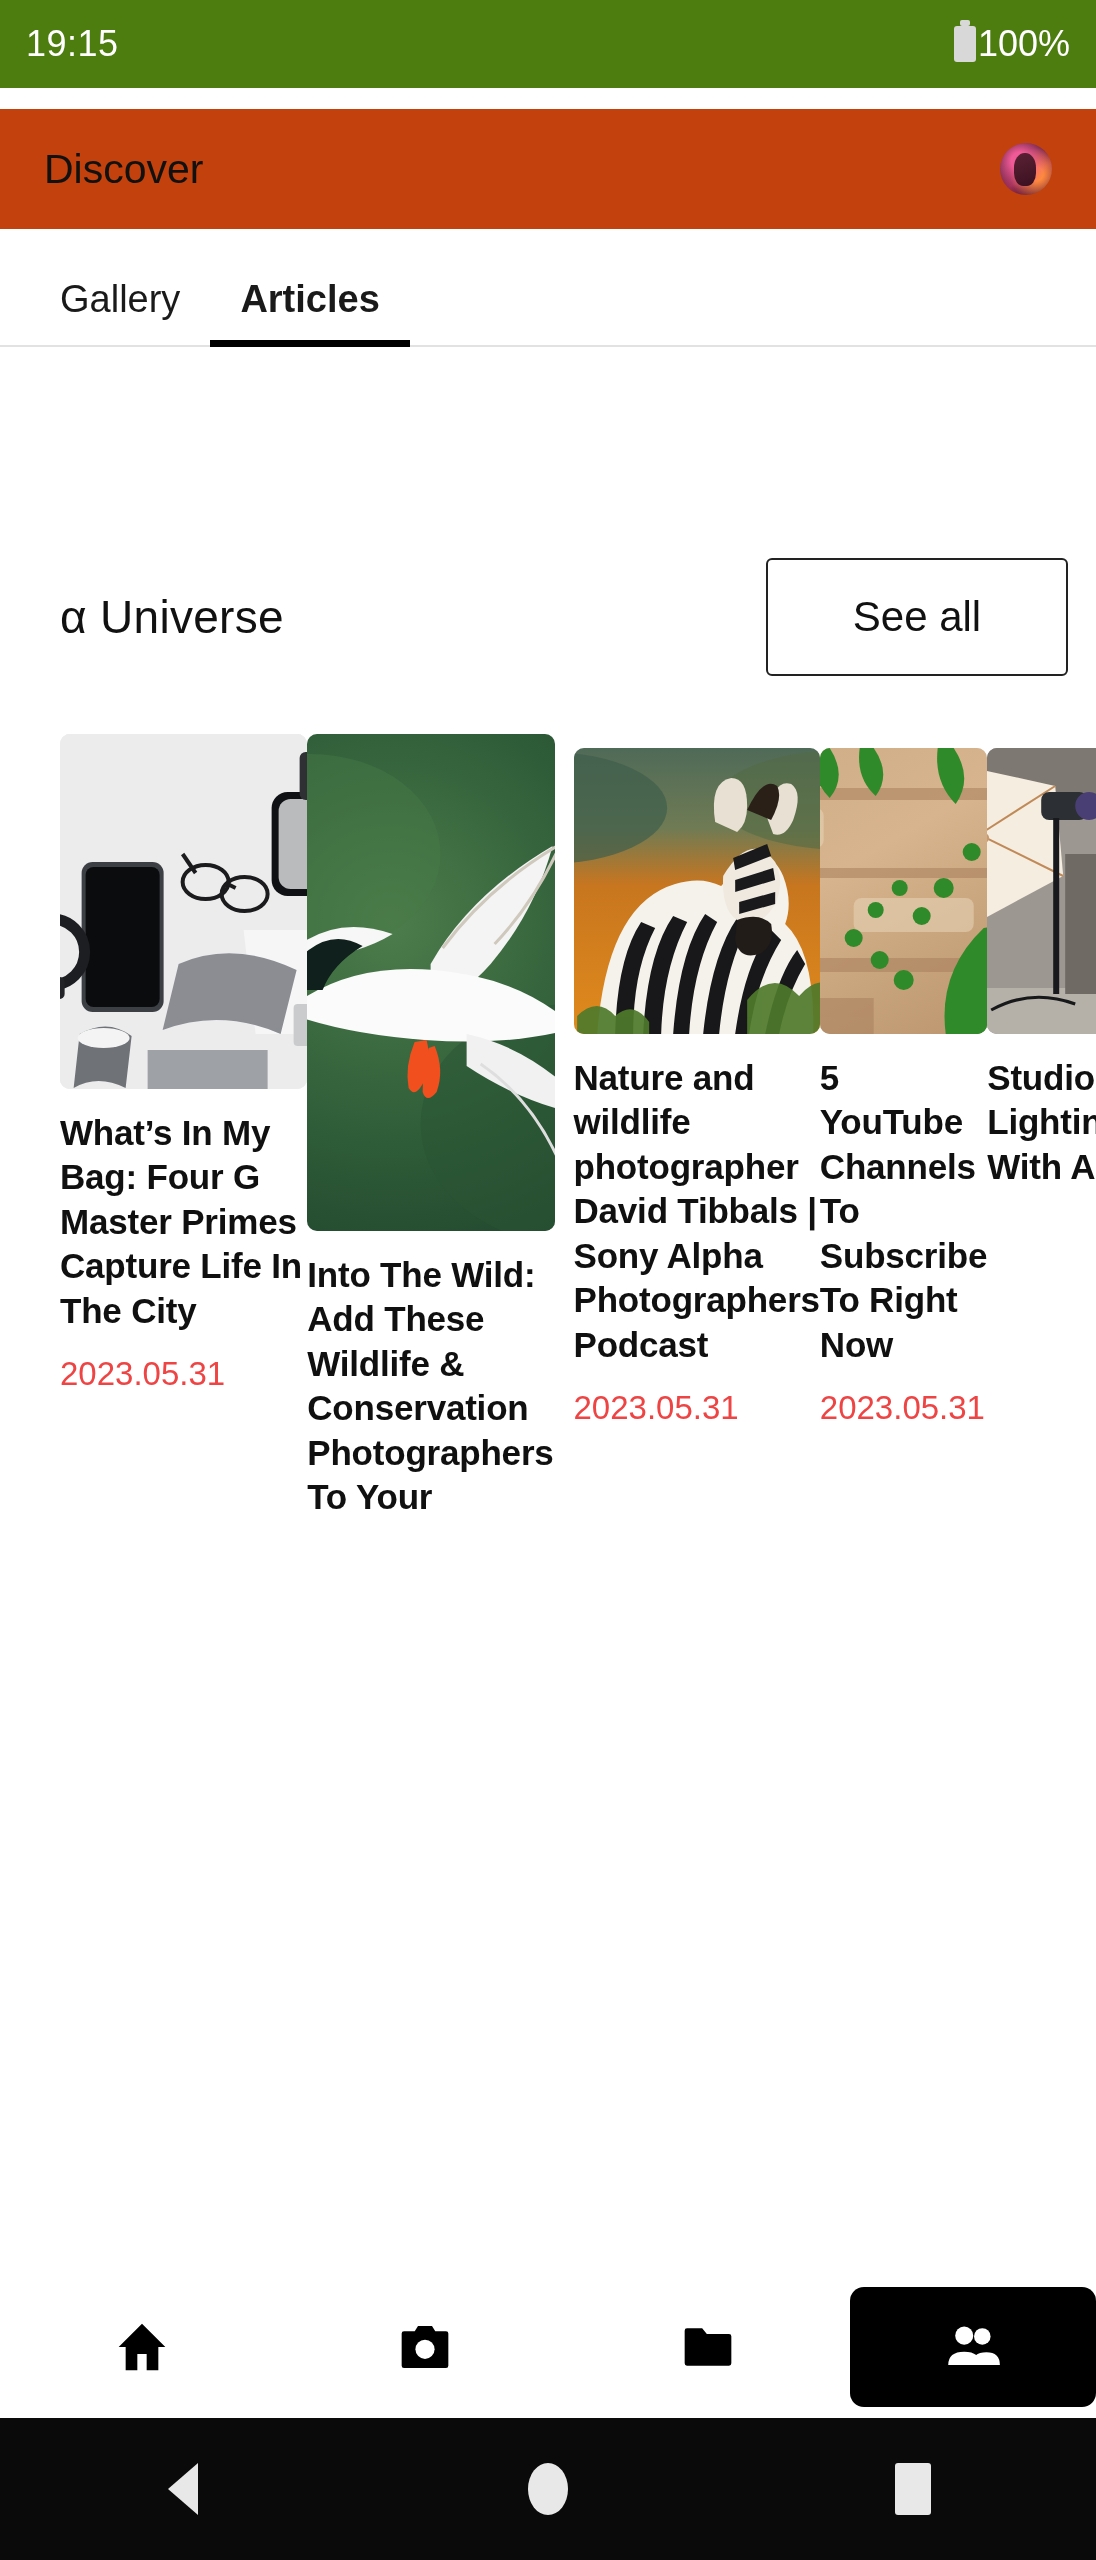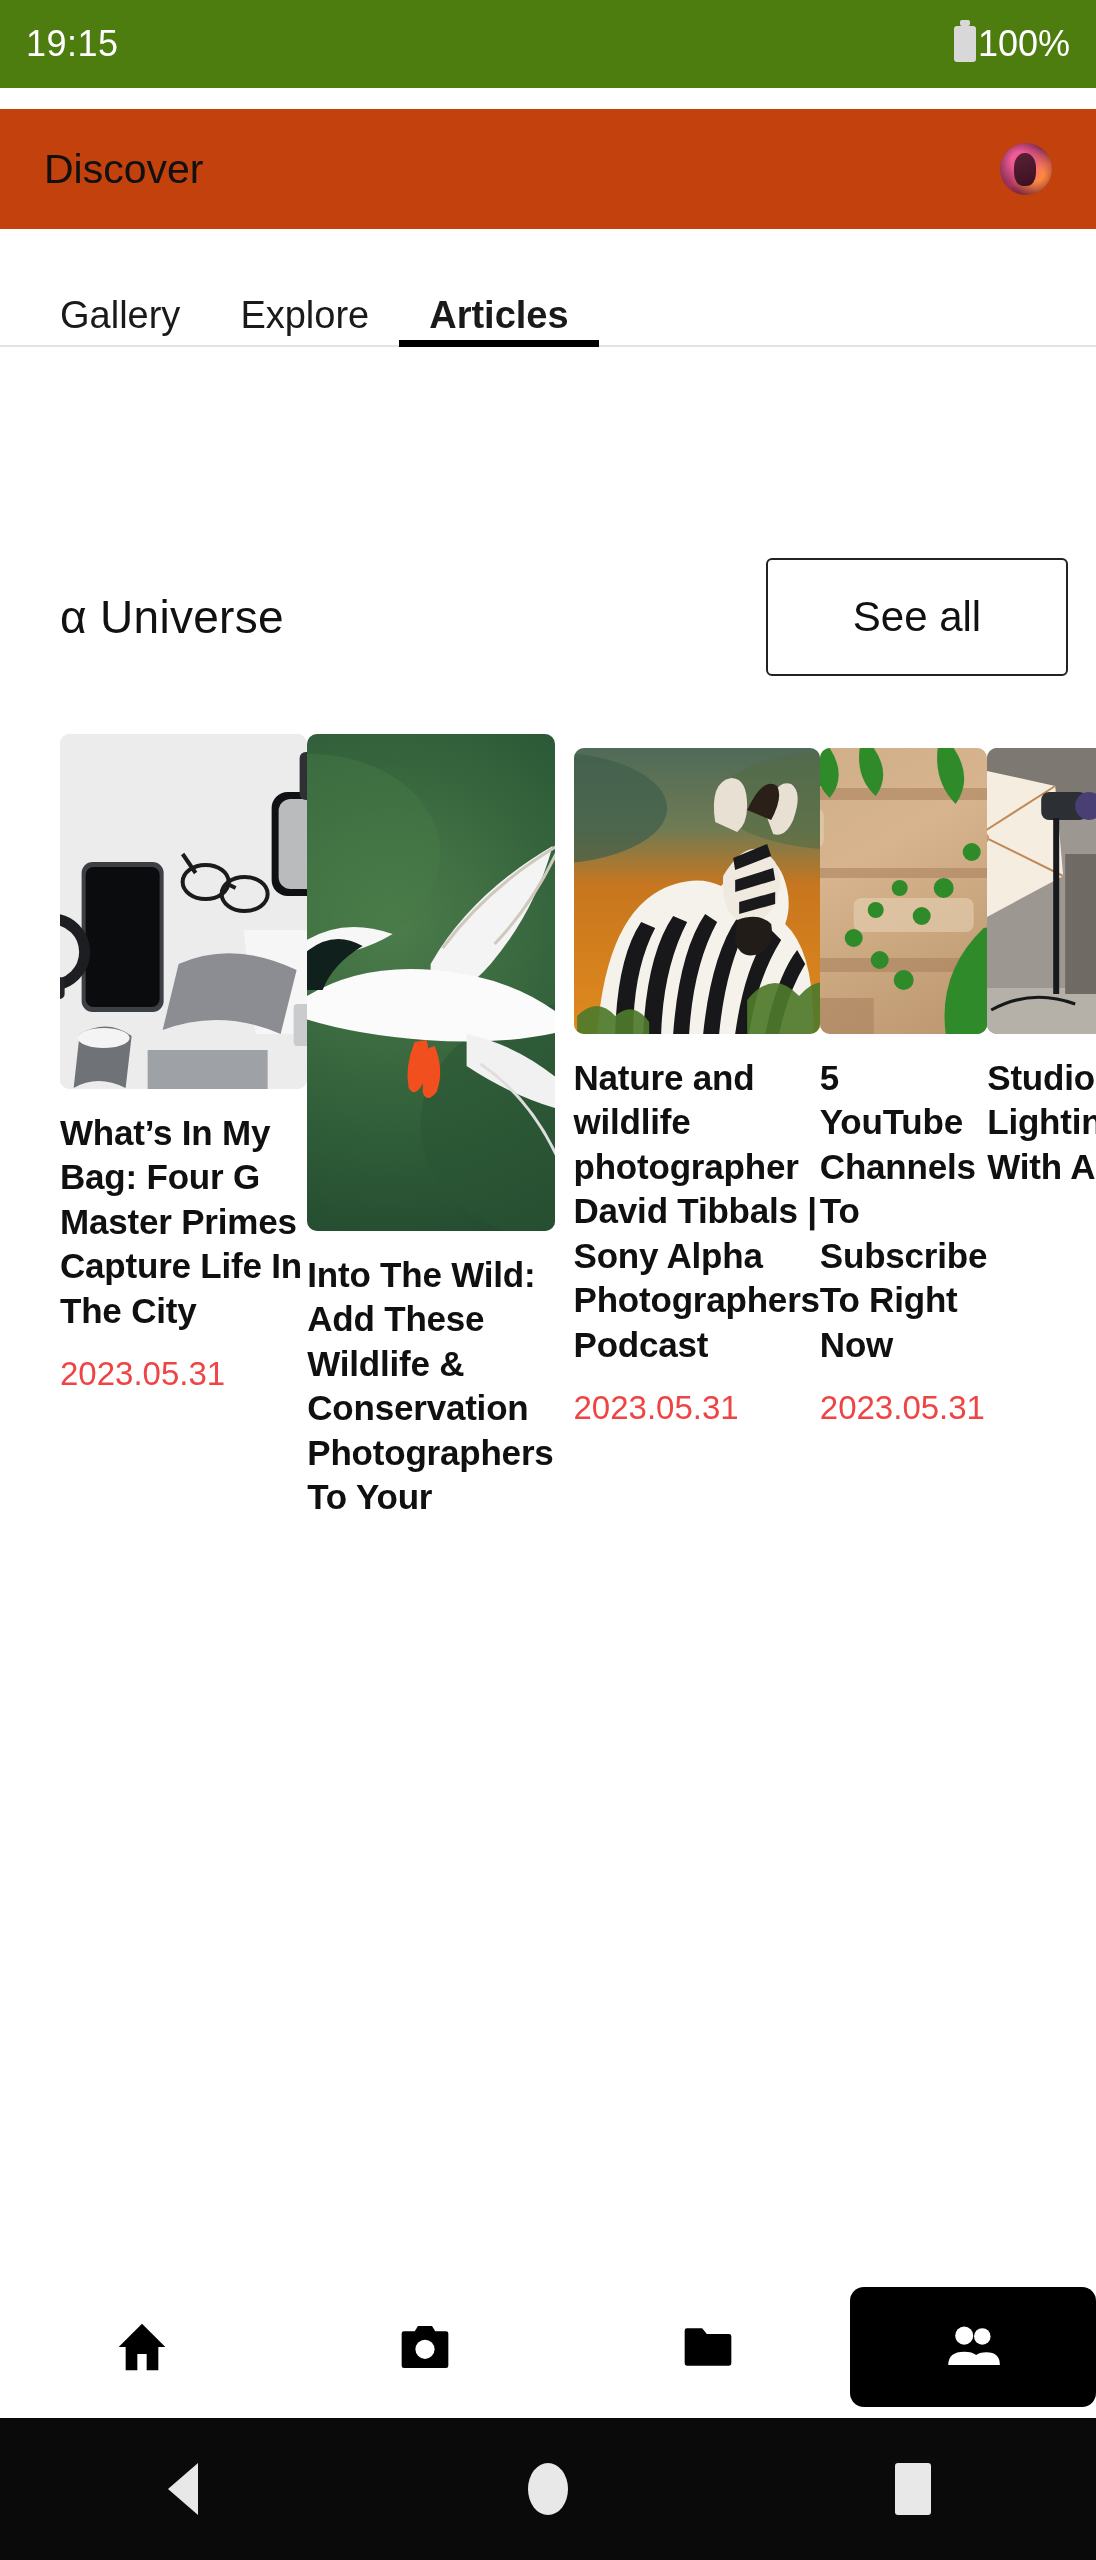--- a/index.html
+++ b/index.html
@@ -52,21 +52,21 @@
   }
 
   
   .tabs{
     display:flex; align-items:flex-end; height:118px;
     padding-left:30px; border-bottom:2px solid #e2e2e2;
     position:relative; background:#fff;
   }
   .tab{
     font-size:38px; color:#1a1a1a; font-weight:400;
-    padding:0 30px 8px 30px; position:relative;
+    padding:0 30px 24px 30px; position:relative;
     white-space:nowrap;
   }
   .tab.active{ font-weight:700; }
   .tab.active:after{
     content:""; position:absolute; left:0; right:0; bottom:-2px;
     height:7px; background:#000;
   }
 
   
   .section-head{
@@ -148,21 +148,20 @@
   </span>
 </div>
 
 <div class="app-header">
   <span class="app-title">Discover</span>
   <span class="avatar"></span>
 </div>
 
 <div class="tabs">
   <div class="tab">Gallery</div>
-  <div class="tab">Explore</div>
   <div class="tab active">Articles</div>
 </div>
 
 <div class="scroll-area">
 
   <div class="section-head">
     <div class="section-title">α Universe</div>
     <div class="see-all-btn">See all</div>
   </div>
 

